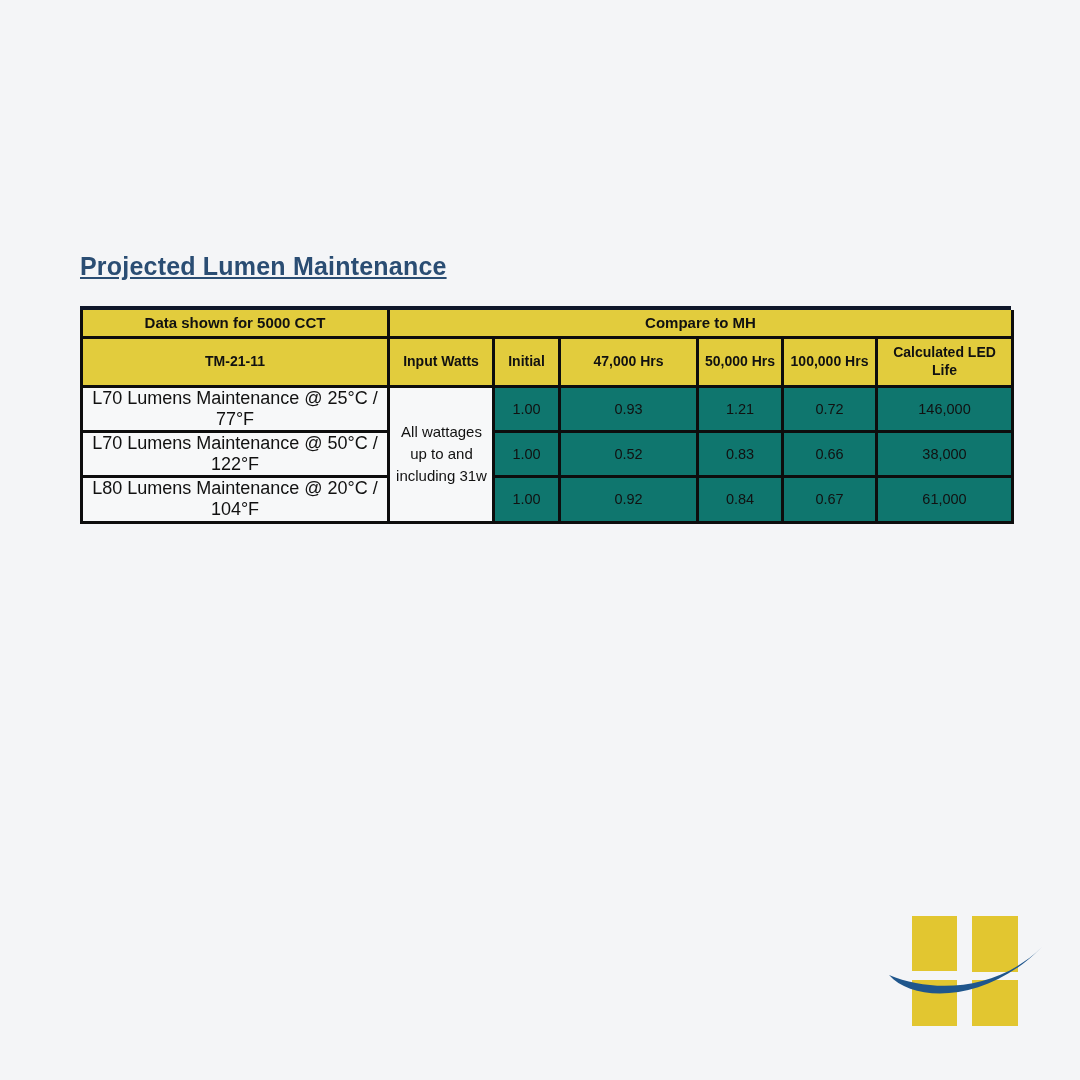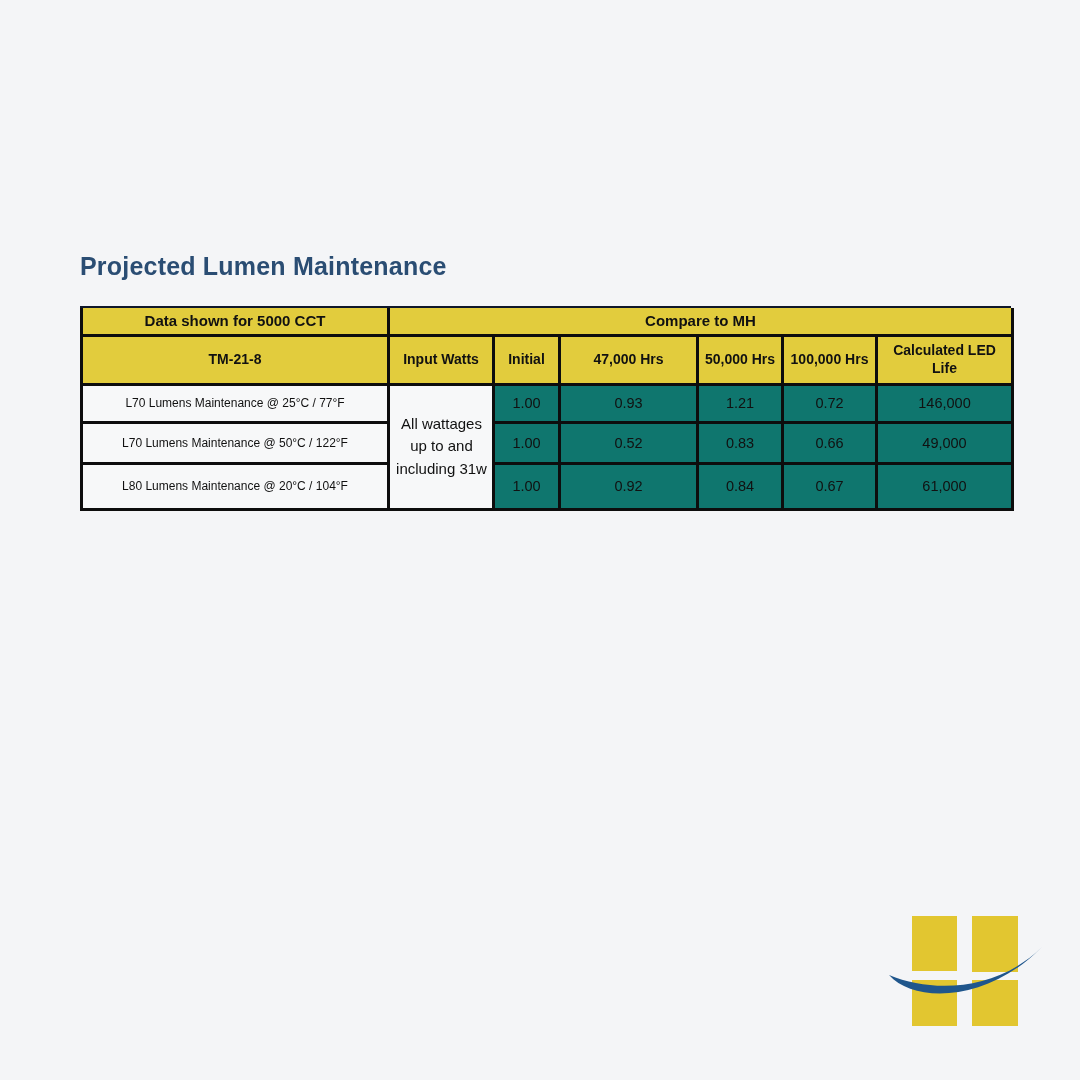--- a/index.html
+++ b/index.html
@@ -14,27 +14,28 @@
     overflow: hidden;
   }
   .page-title {
     position: absolute;
     left: 80px;
     top: 252px;
     font-size: 25px;
     font-weight: bold;
     color: #2a4d73;
     letter-spacing: 0.2px;
+    text-decoration: underline;
   }
   .table-wrap {
     position: absolute;
     left: 80px;
     top: 306px;
     width: 931px;
-    border-top: 2px solid #0f172a;
+    border-top: 4px solid #0f172a;
   }
   table.lumen {
     width: 100%;
     border-collapse: collapse;
     table-layout: fixed;
     border: 3px solid #0d0d0d;
     border-top: none;
   }
   table.lumen th, table.lumen td {
     border: 3px solid #0d0d0d;
@@ -53,21 +54,21 @@
   tr.col-header th {
     background: #e2cc3d;
     font-size: 14px;
     font-weight: bold;
     height: 49px;
     line-height: 1.25;
     padding: 2px 1px;
   }
   td.row-label {
     background: #f7f8f9;
-    font-size: 12px;
+    font-size: 18px;
     font-weight: normal;
     color: #1c1c1c;
   }
   td.watts-note {
     background: #f7f8f9;
     font-size: 15px;
     text-align: left;
     vertical-align: middle;
     line-height: 1.47;
     padding: 0 2px 0 3px;
@@ -107,21 +108,21 @@
         <col style="width:85px">
         <col style="width:94px">
         <col style="width:136px">
       </colgroup>
       <tbody>
         <tr class="group-header">
           <th>Data shown for 5000 CCT</th>
           <th colspan="6">Compare to MH</th>
         </tr>
         <tr class="col-header">
-          <th>TM-21-8</th>
+          <th>TM-21-11</th>
           <th>Input Watts</th>
           <th>Initial</th>
           <th>47,000 Hrs</th>
           <th>50,000 Hrs</th>
           <th>100,000 Hrs</th>
           <th>Calculated LED Life</th>
         </tr>
         <tr class="data-row-1">
           <td class="row-label">L70 Lumens Maintenance @ 25°C / 77°F</td>
           <td class="watts-note" rowspan="3">All wattages up to and including 31w</td>
@@ -130,21 +131,21 @@
           <td class="value">1.21</td>
           <td class="value">0.72</td>
           <td class="value">146,000</td>
         </tr>
         <tr class="data-row-2">
           <td class="row-label">L70 Lumens Maintenance @ 50°C / 122°F</td>
           <td class="value">1.00</td>
           <td class="value">0.52</td>
           <td class="value">0.83</td>
           <td class="value">0.66</td>
-          <td class="value">49,000</td>
+          <td class="value">38,000</td>
         </tr>
         <tr class="data-row-3">
           <td class="row-label">L80 Lumens Maintenance @ 20°C / 104°F</td>
           <td class="value">1.00</td>
           <td class="value">0.92</td>
           <td class="value">0.84</td>
           <td class="value">0.67</td>
           <td class="value">61,000</td>
         </tr>
       </tbody>

